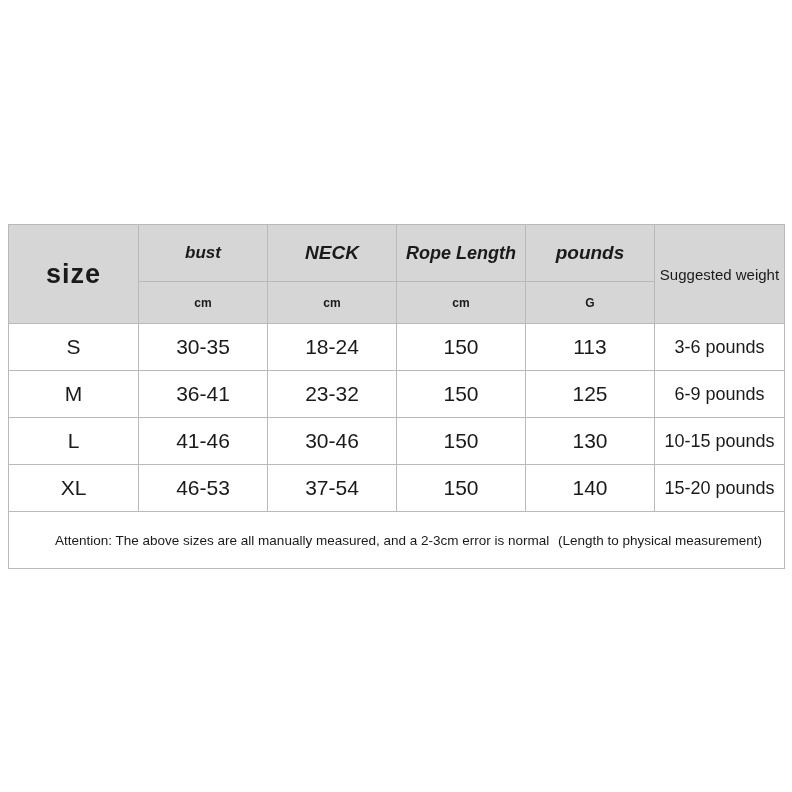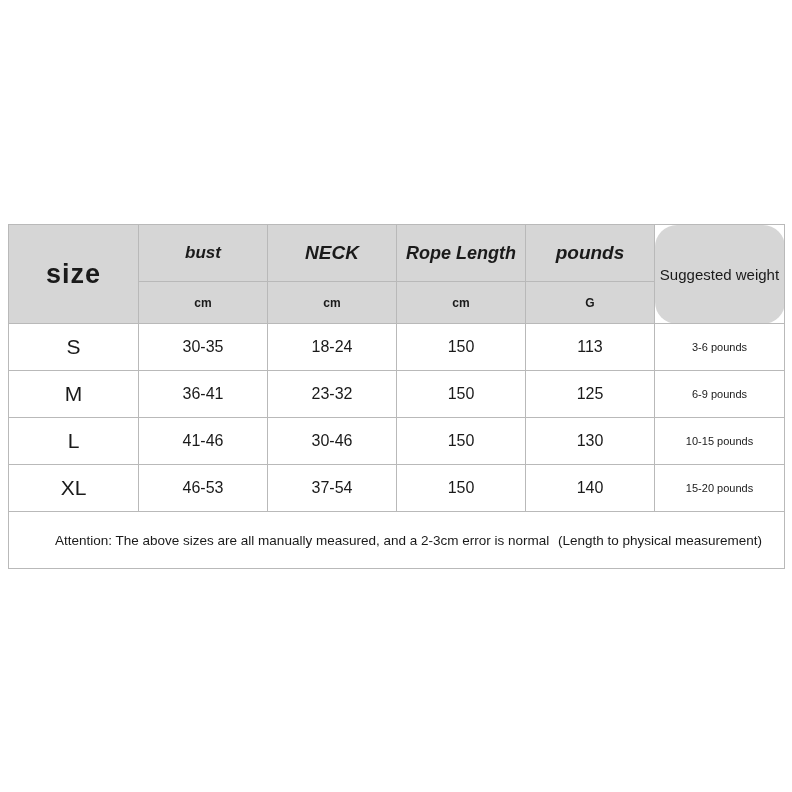--- a/index.html
+++ b/index.html
@@ -67,35 +67,34 @@
     font-weight: bold;
   }
   .hdr-unit {
     font-size: 12px;
     font-weight: bold;
   }
   .hdr-suggested {
     font-size: 15px;
     font-weight: normal;
     color: #1a1a1a;
-    border-radius: 22px;
   }
 
   
   tr.data-row td { height: 46px; background: #ffffff; }
   .cell-label {
     font-size: 21px;
     font-weight: normal;
   }
   .cell-val {
-    font-size: 16px;
+    font-size: 21px;
     font-weight: normal;
   }
   .cell-note {
-    font-size: 11px;
+    font-size: 18px;
     font-weight: normal;
   }
 
   
   tr.note-row td {
     height: 56px;
     background: #ffffff;
     font-size: 13.5px;
     text-align: center;
   }

